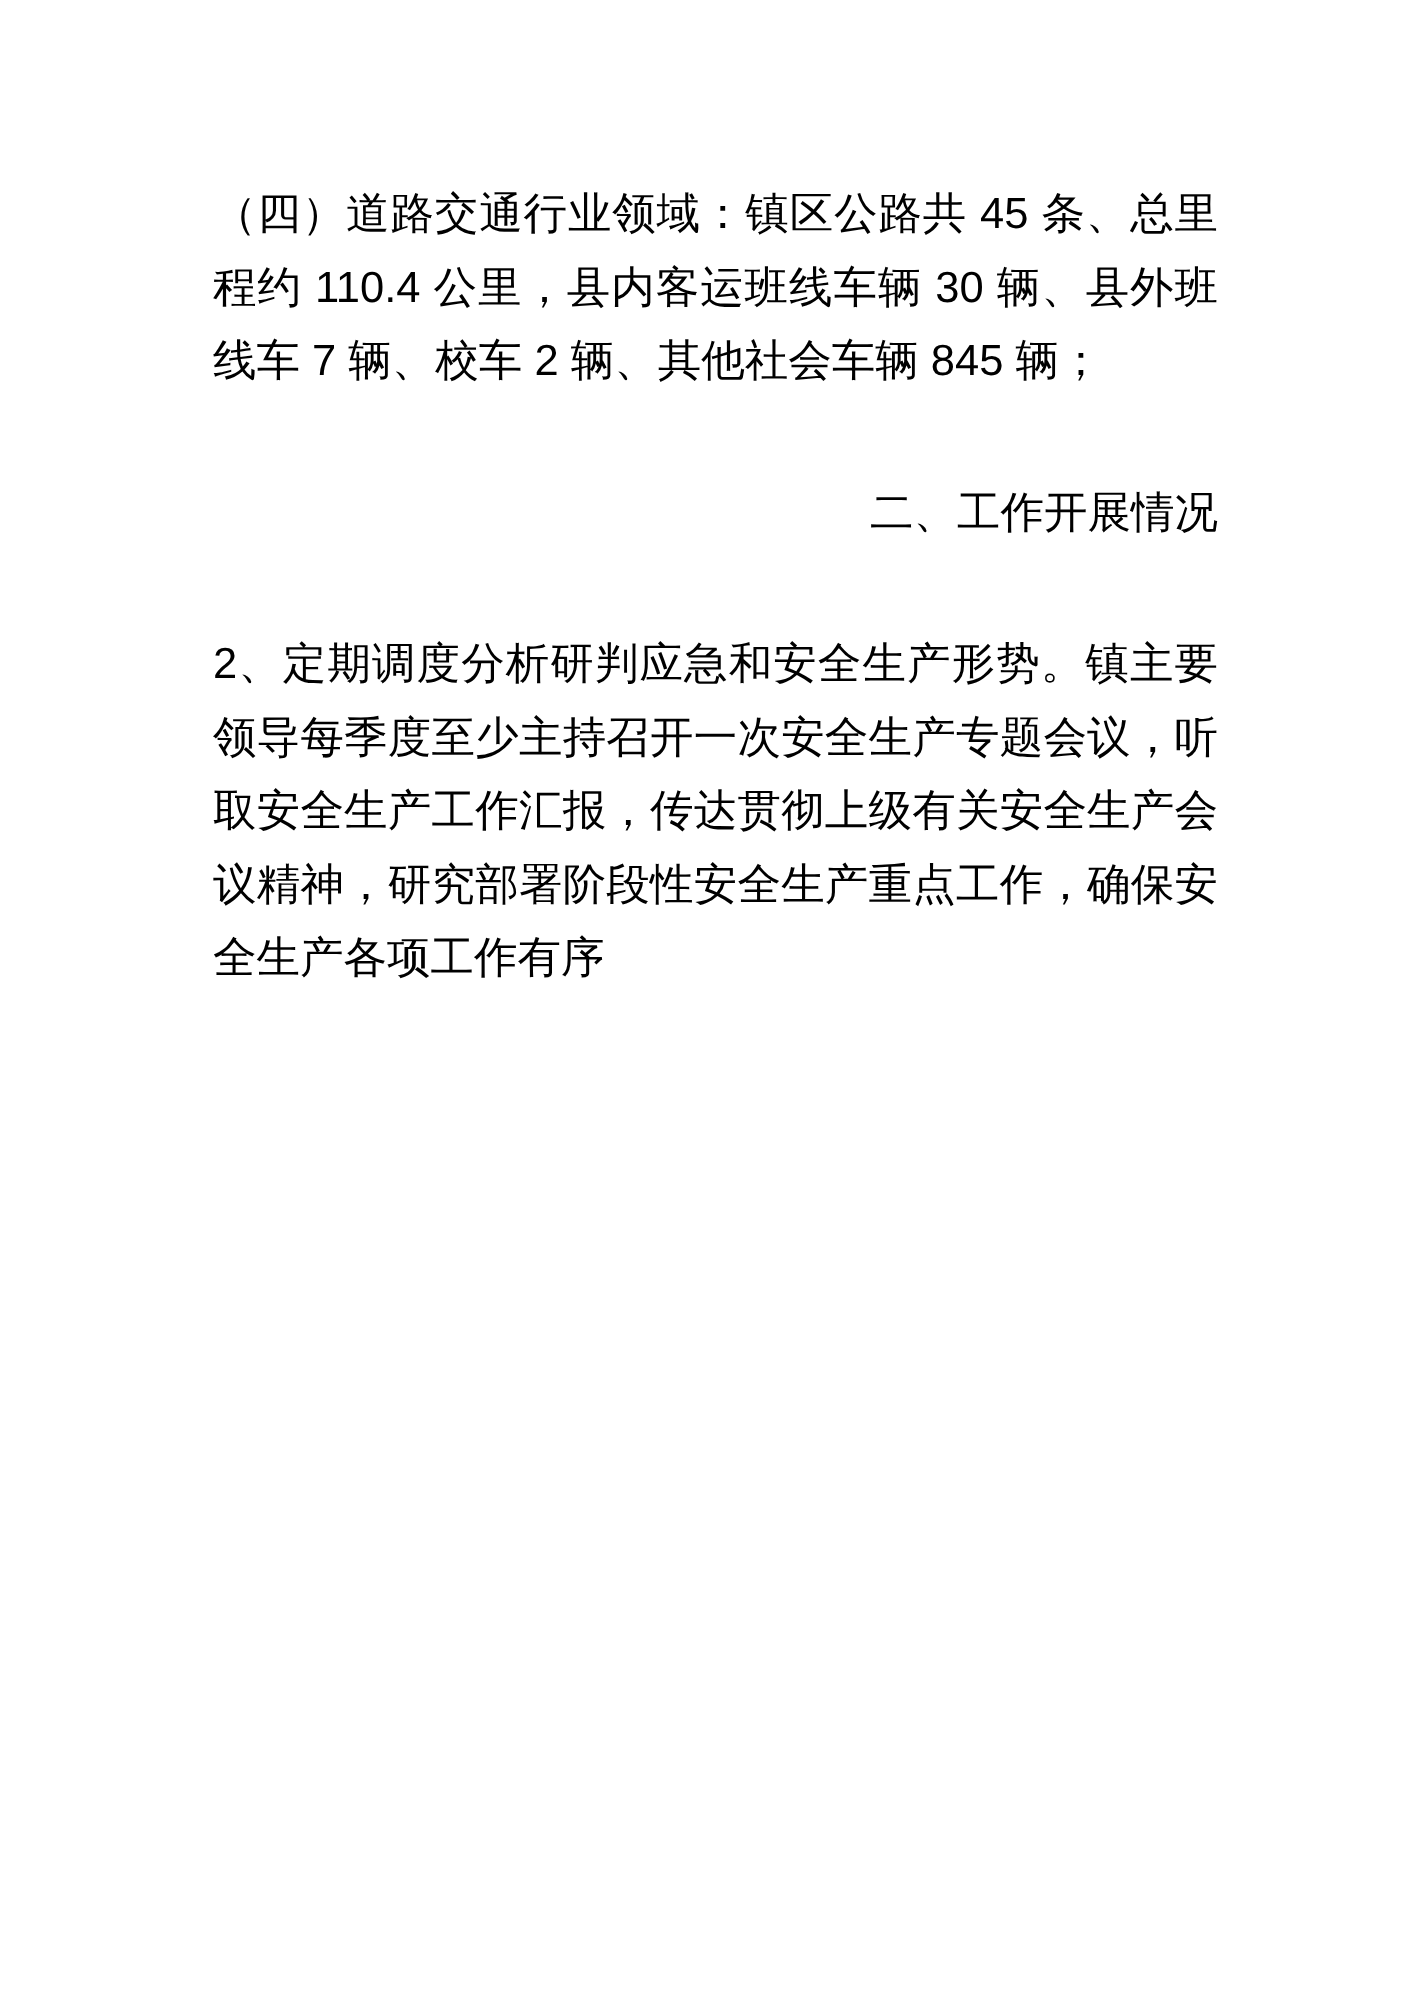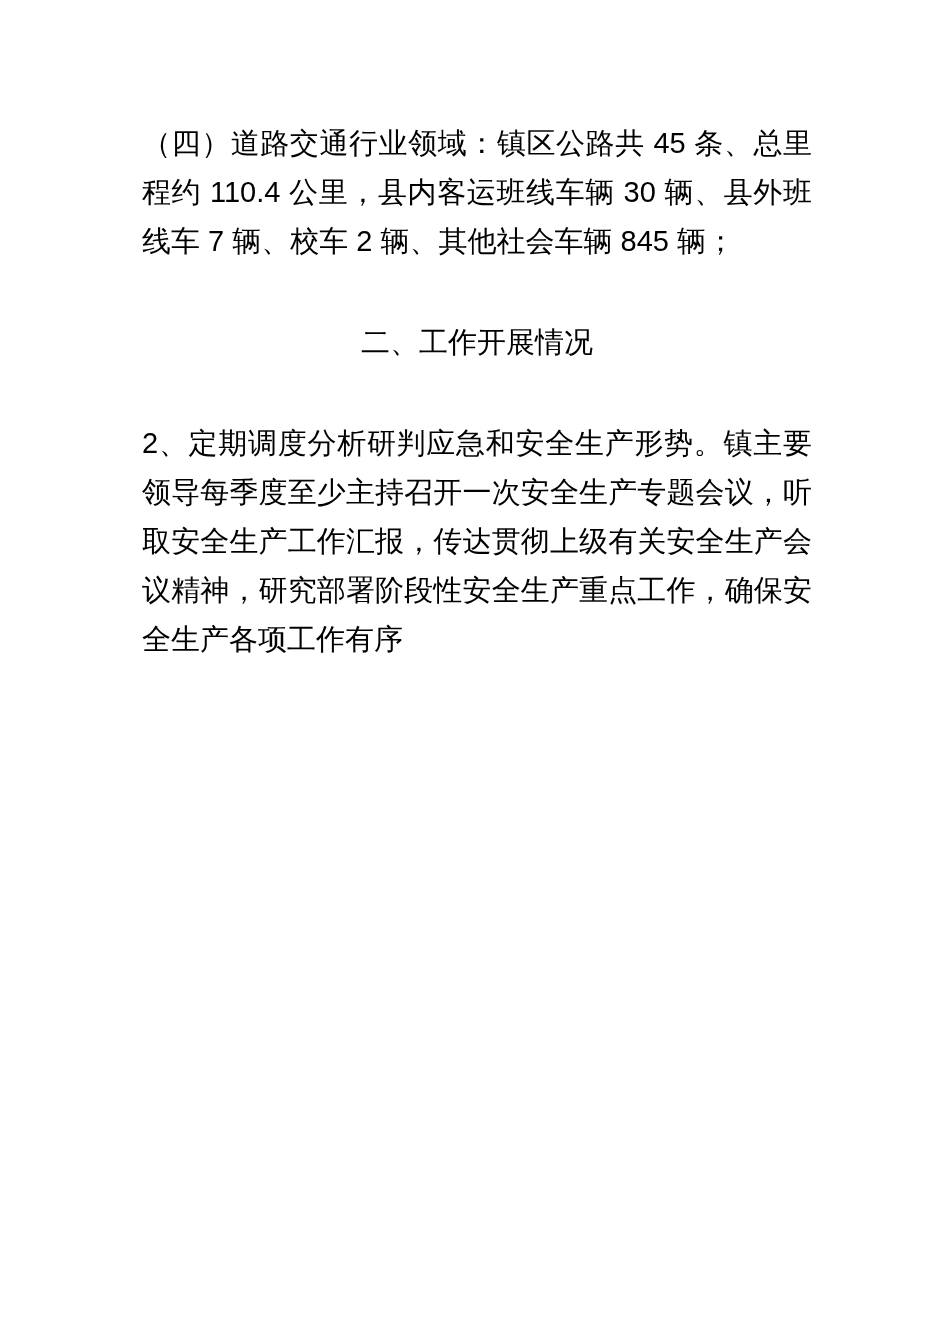--- a/index.html
+++ b/index.html
@@ -30,21 +30,21 @@
     font-weight: 400;
     color: #000000;
     word-break: break-all;
   }
   .heading {
     font-size: 29px;
     line-height: 49px;
     margin: 0 0 52px 0;
     font-weight: 400;
     color: #000000;
-    text-align: center;
+    text-align: right;
   }
 </style>
 </head>
 <body>
 
 <div class="page">
   <p class="para">（四）道路交通行业领域：镇区公路共 45 条、总里程约 110.4 公里，县内客运班线车辆 30 辆、县外班线车 7 辆、校车 2 辆、其他社会车辆 845 辆；</p>
 
 
   <h2 class="heading">二、工作开展情况</h2>

